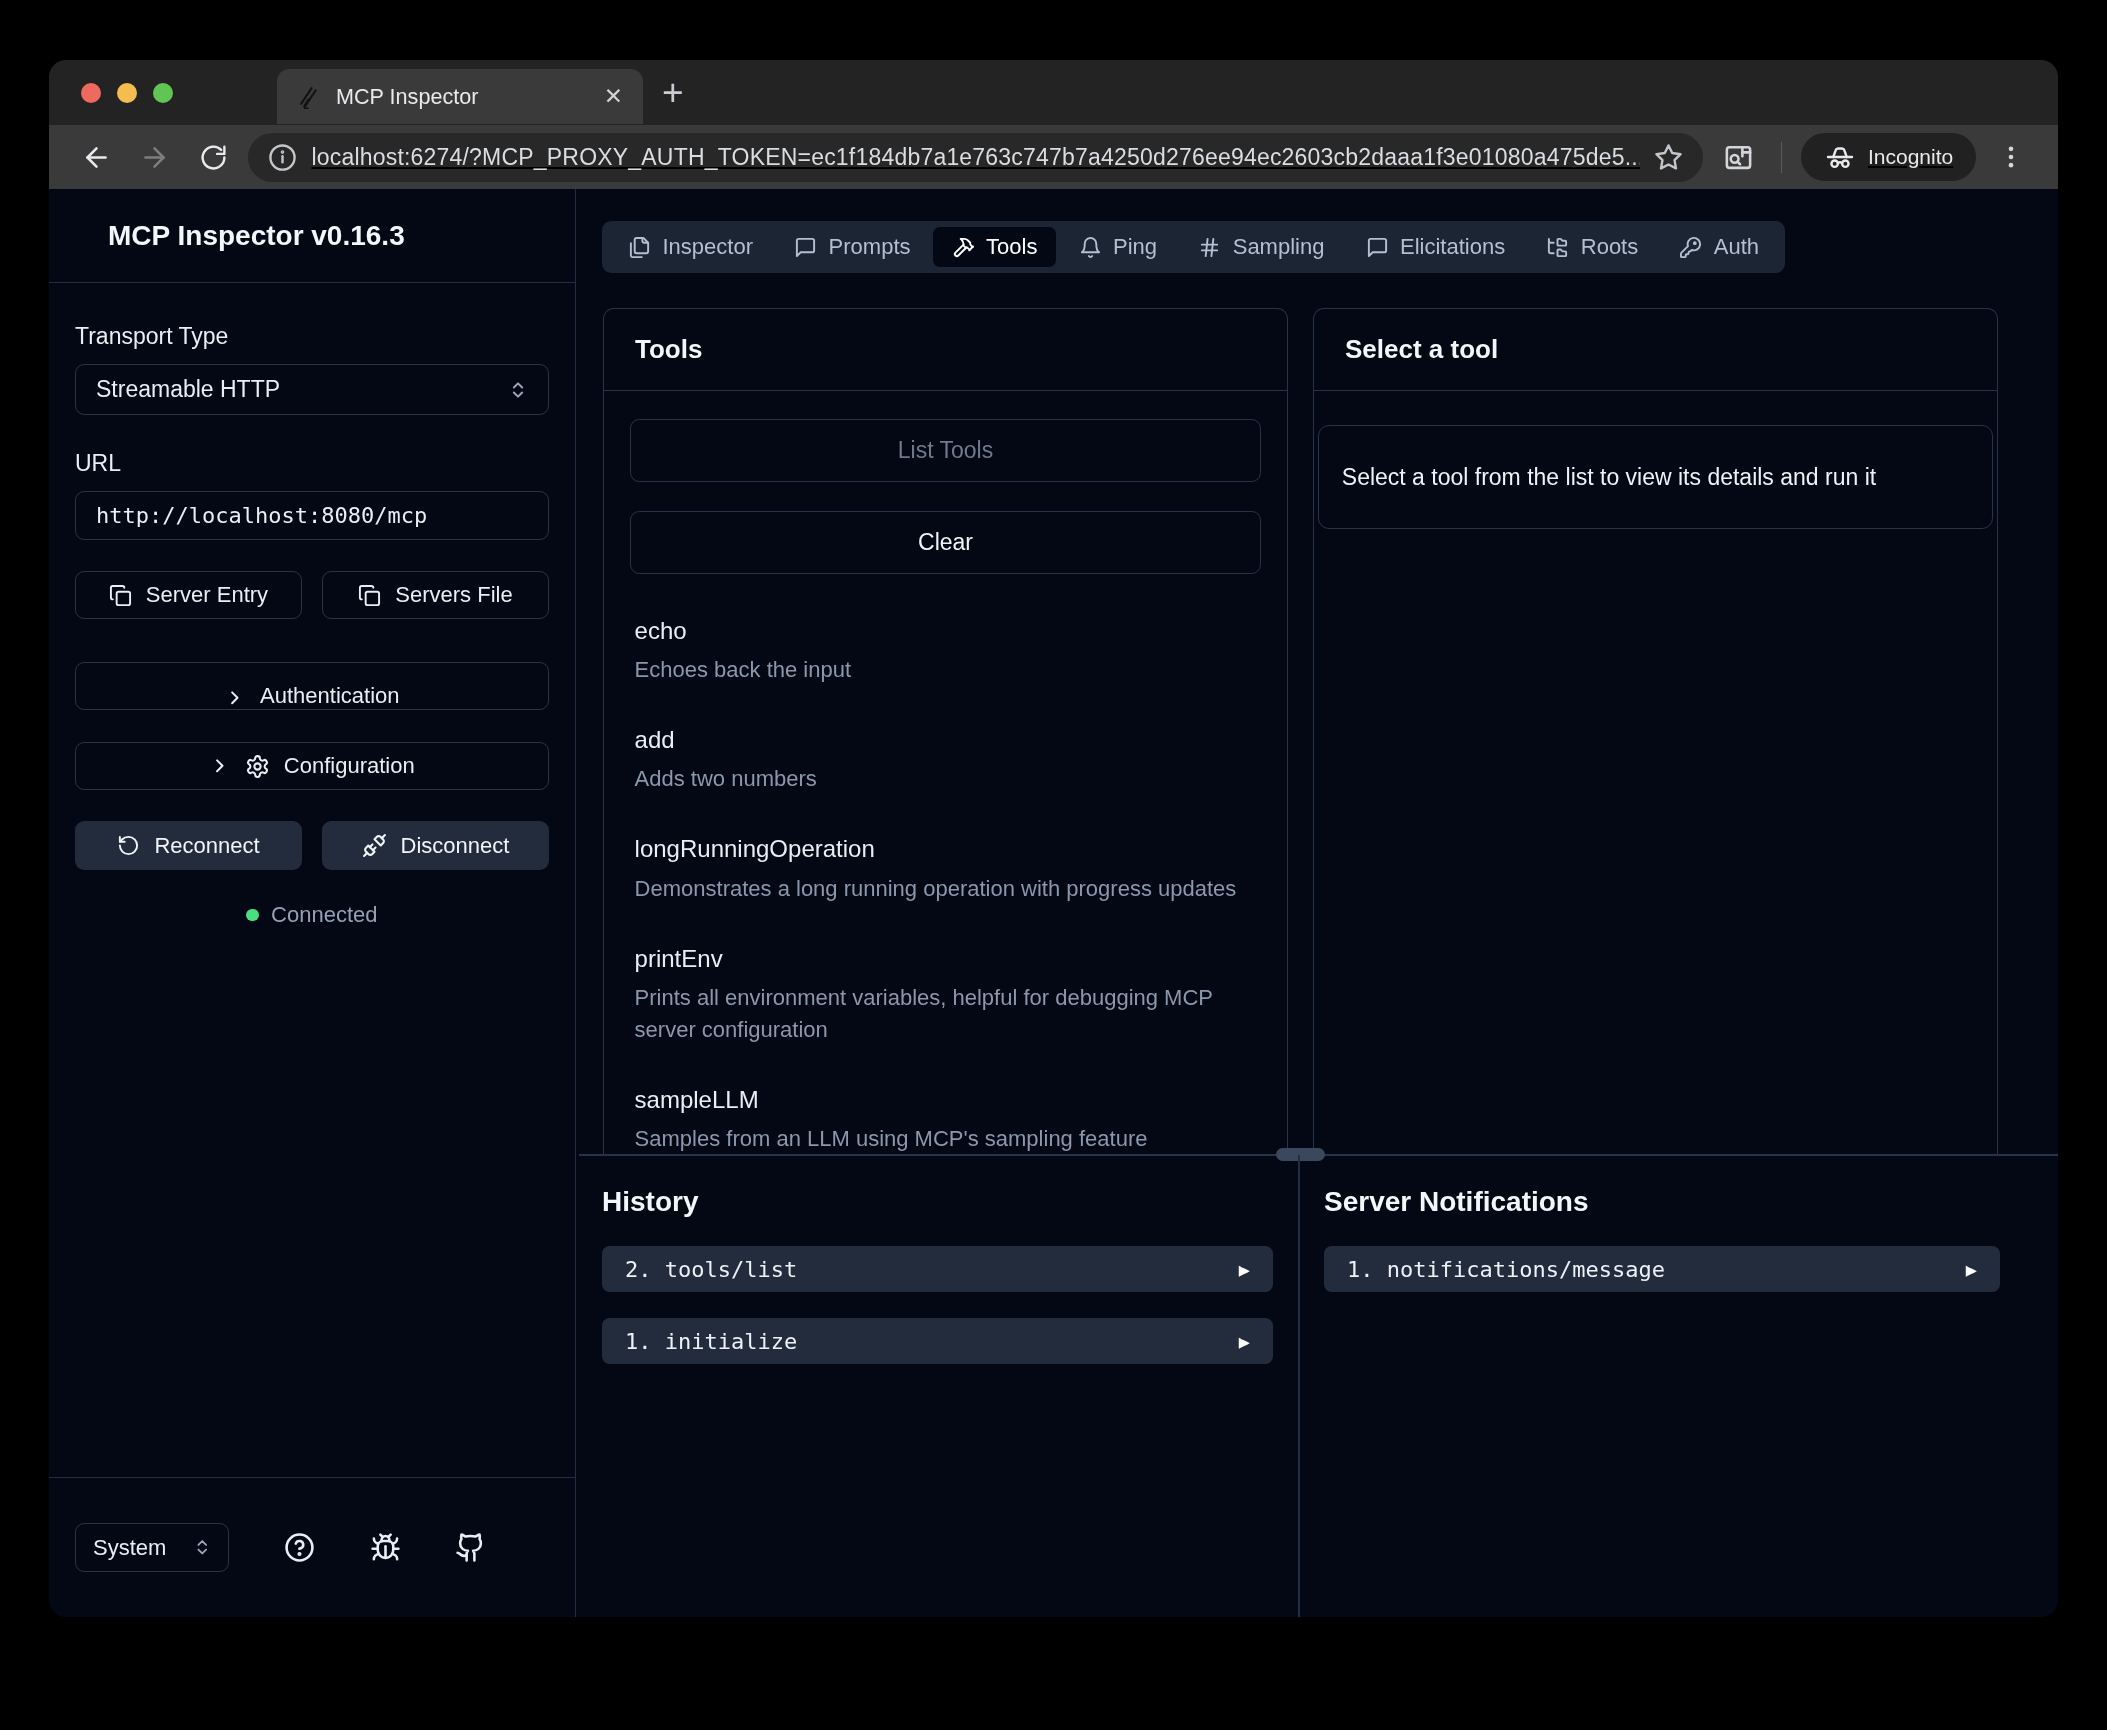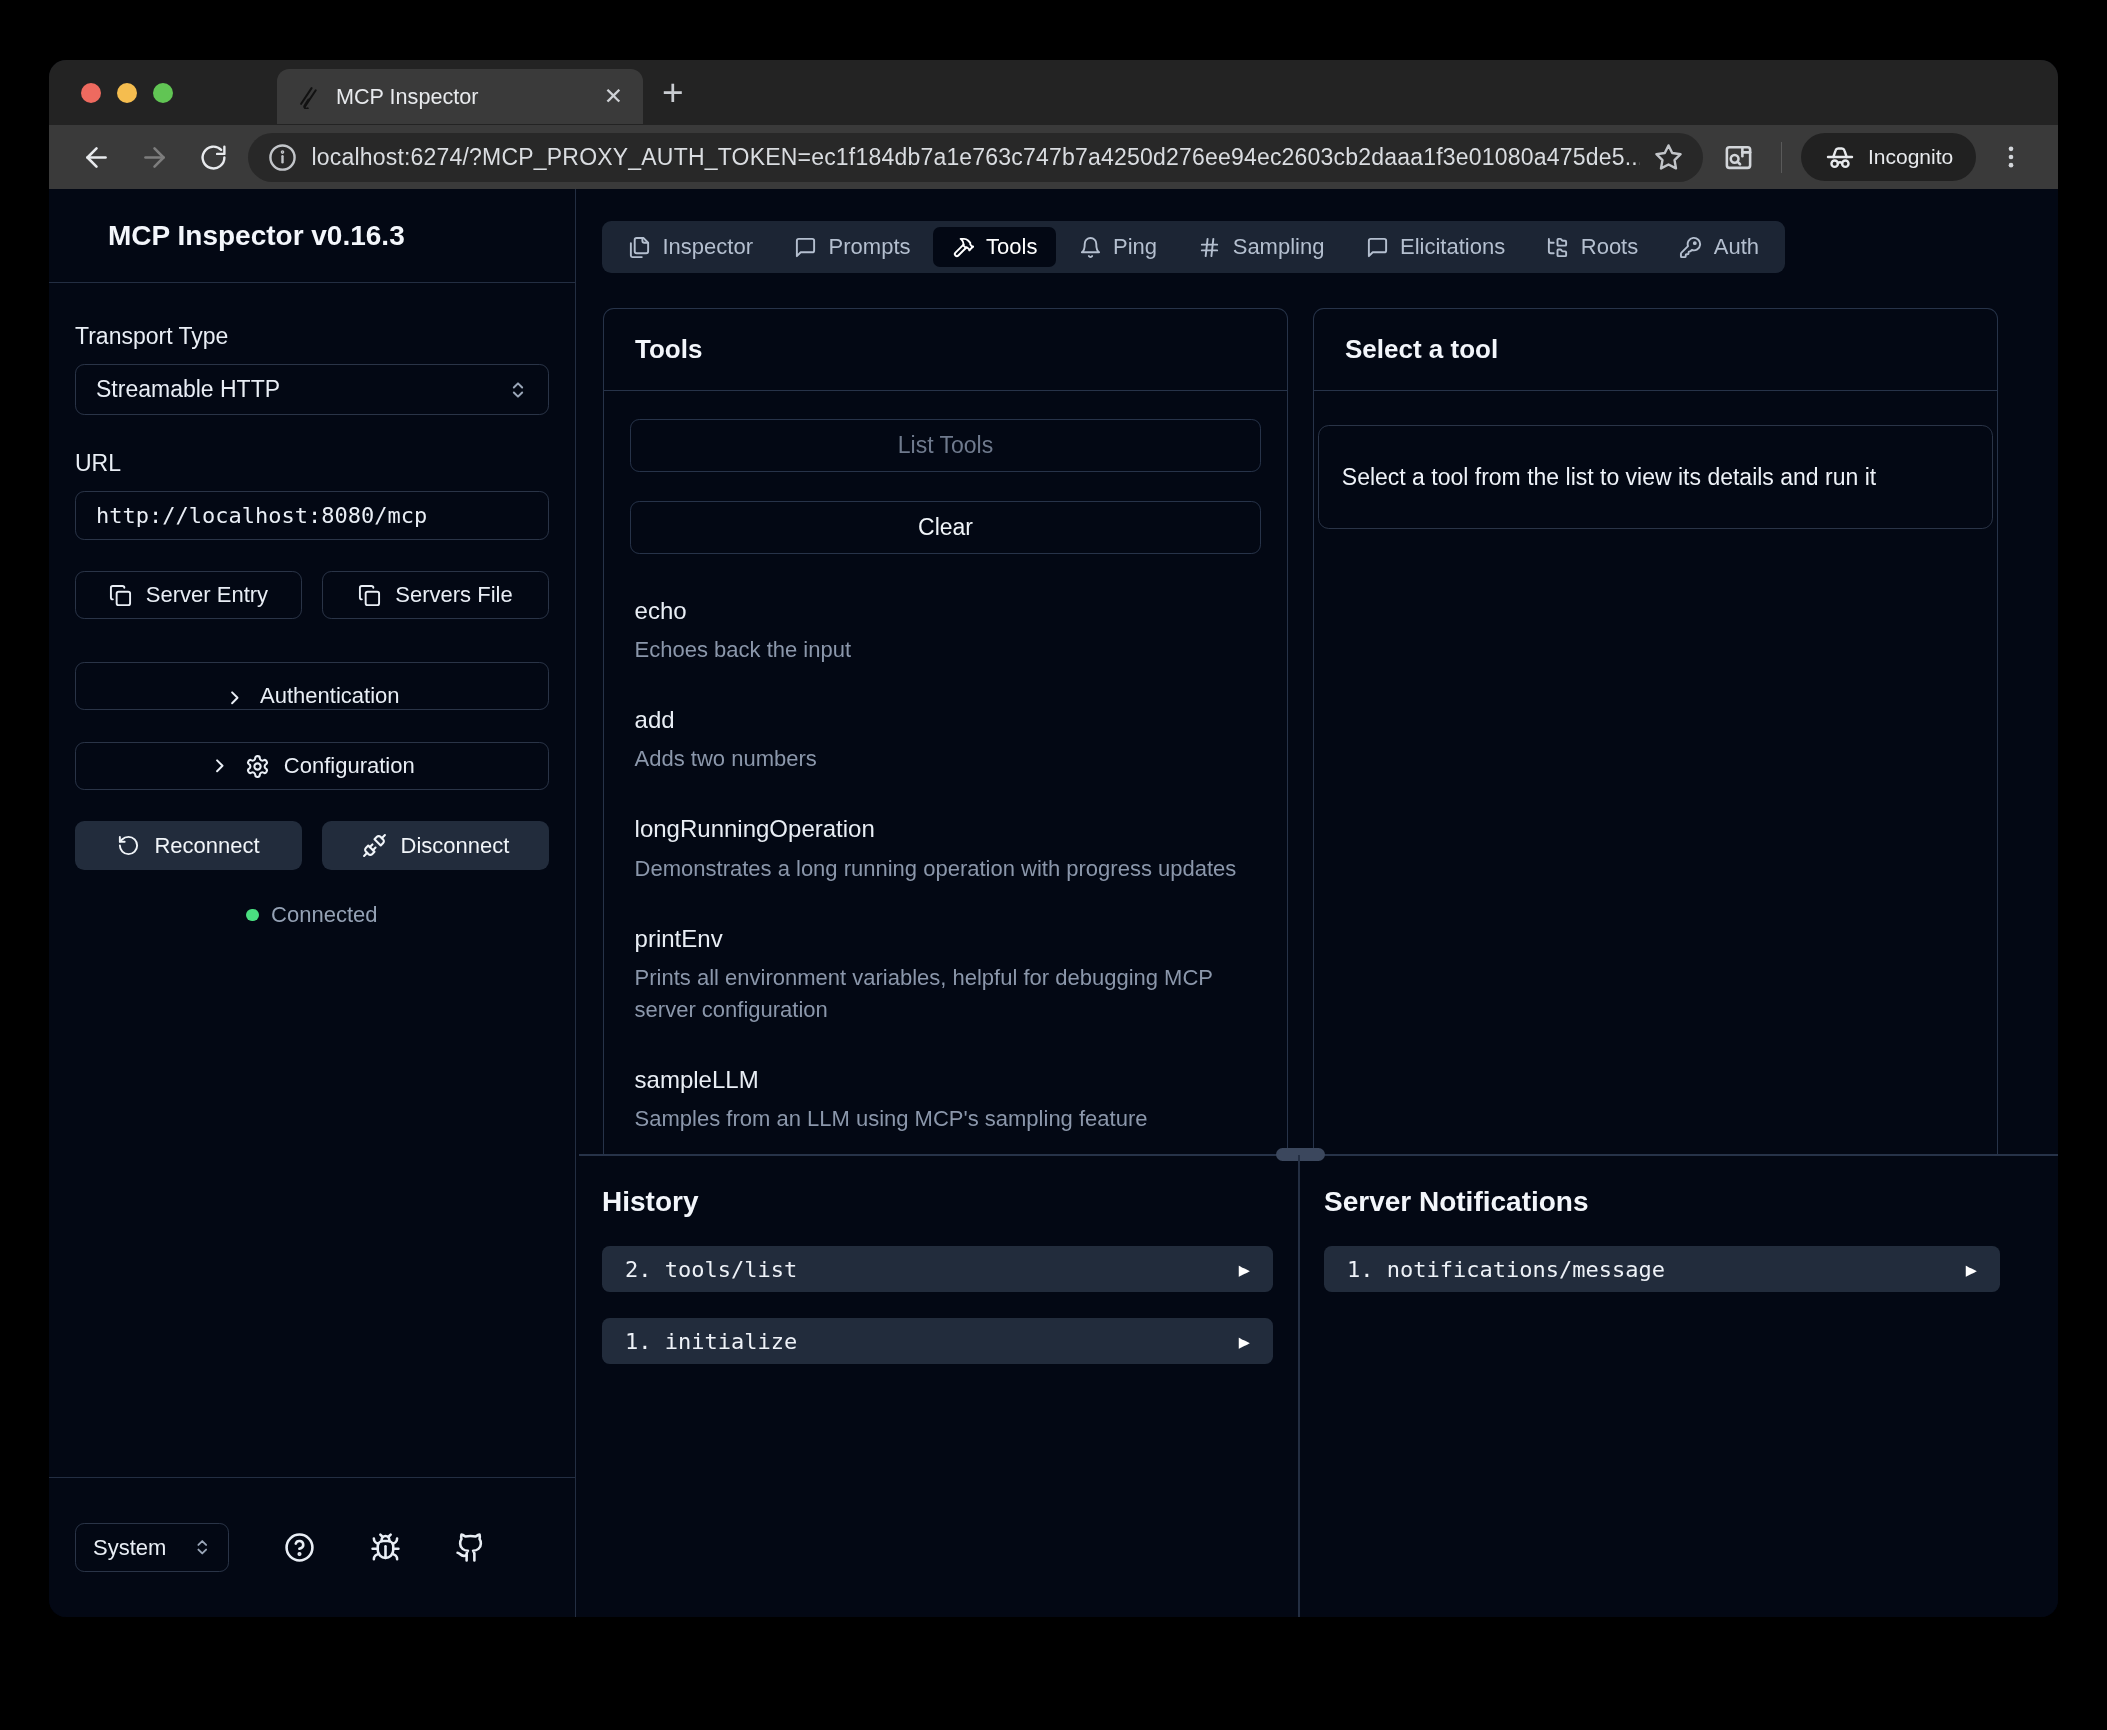--- a/index.html
+++ b/index.html
@@ -6,20 +6,21 @@
   html,body { background:#000; }
   body {
     width:2108px; height:1731px; position:relative;
     font-family:"Liberation Sans", sans-serif;
     -webkit-font-smoothing:antialiased;
   }
   .window {
     position:absolute; left:49px; top:60px; width:2009px; height:1557px;
     border-radius:17px; overflow:hidden; background:#030814;
     box-shadow:0 23px 62px rgba(0,0,0,.6);
+    text-decoration:underline;
   }
   
   .tabstrip { height:65px; background:#232323; position:relative; }
   .traffic { position:absolute; top:23px; left:32px; display:flex; gap:16px; }
   .traffic span { width:20px; height:20px; border-radius:50%; display:block; }
   .t-red{background:#ee6a5f;} .t-yellow{background:#f5bd4f;} .t-green{background:#61c554;}
   .browser-tab {
     position:absolute; left:228px; top:9.2px; width:366px; height:55px;
     background:#3a3a3a; border-radius:12.3px 12.3px 0 0;
     display:flex; align-items:center; padding:0 20px; gap:14px;
@@ -95,21 +96,21 @@
   .panel {
     position:absolute; top:119px; height:846px; border:1.5px solid #273349;
     border-radius:10.8px 10.8px 0 0; border-bottom:none; overflow:hidden;
   }
   .panel-tools { left:24px; width:685px; }
   .panel-select { left:734px; width:685px; }
   .panel-header { height:82px; border-bottom:1.5px solid #273349; display:flex; align-items:center; padding:0 31px; }
   .panel-title { font-size:26px; font-weight:700; color:#f3f6fb; }
   .panel-body { padding:28px 26px 0 26px; }
   .big-btn {
-    width:100%; height:53px; border:1.5px solid #273349; border-radius:9.2px;
+    width:100%; height:63px; border:1.5px solid #273349; border-radius:9.2px;
     background:transparent; display:flex; align-items:center; justify-content:center;
     font-size:23px; cursor:pointer;
   }
   .disabled-txt { color:#6f7a8d; }
   .white-txt { color:#f1f5f9; }
   .tool-list { padding:43px 4.6px 0 4.6px; }
   .tool-item { margin-bottom:40px; cursor:pointer; }
   .tool-name { font-size:24px; color:#e9eef5; margin-bottom:9.2px; }
   .tool-desc { font-size:22px; color:#8b97ab; line-height:32px; max-width:624px; }
   .hint-box {

